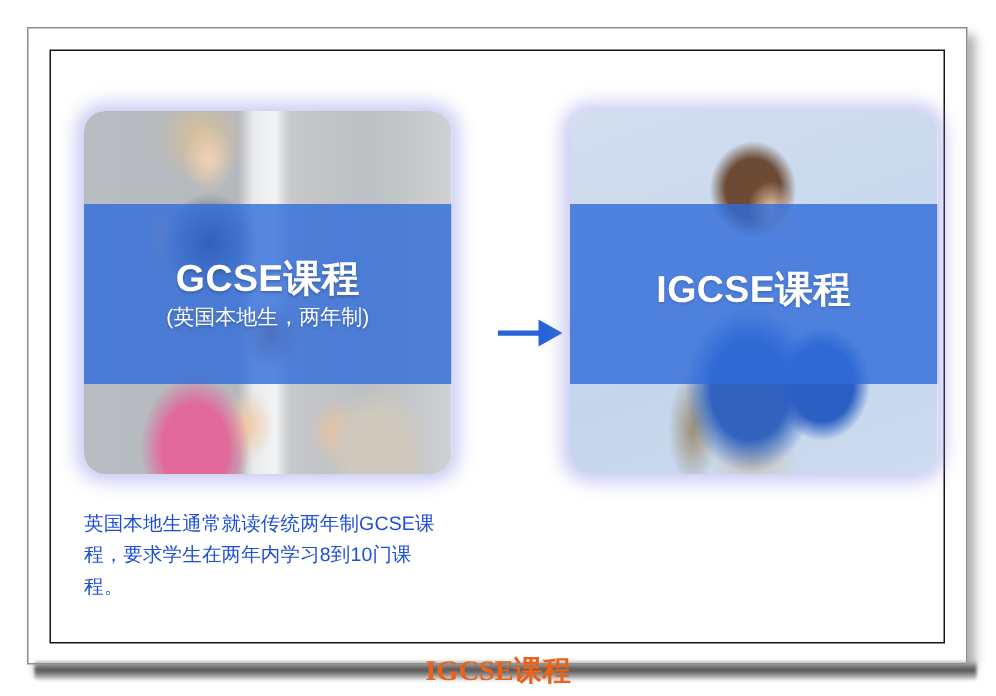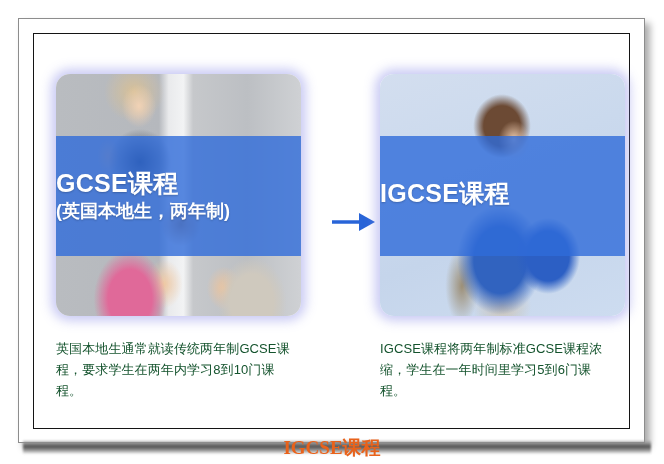--- a/index.html
+++ b/index.html
@@ -121,53 +121,54 @@
   
   .band {
     position: absolute;
     left: 0;
     right: 0;
     top: 62px;
     height: 120px;
     background: rgba(47,107,218,0.80);
     display: flex;
     flex-direction: column;
+    align-items: center;
     justify-content: center;
     color: #ffffff;
     text-shadow: 0 1px 2px rgba(0,0,0,0.22);
   }
   .band-title {
     font-size: 25px;
     font-weight: bold;
     letter-spacing: 0.3px;
     line-height: 1.1;
     margin-bottom: 4px;
   }
   .band-sub {
-    font-size: 18px;
-    font-weight: bold;
+    font-size: 14px;
+    font-weight: normal;
     line-height: 1.1;
   }
 
   
   .arrow {
     position: absolute;
     left: 296px;
     top: 175px;
     width: 48px;
     height: 26px;
   }
 
   
   .desc {
     margin-top: 22px;
     width: 235px;
     font-size: 13px;
     line-height: 1.62;
-    color: #14532d;
+    color: #1d4ed8;
     letter-spacing: 0.1px;
   }
 
   
   .caption-wrap {
     position: absolute;
     left: 0;
     top: 435px;
     width: 664px;
     height: 29px;
@@ -226,21 +227,20 @@
         </svg>
       </div>
 
       <div class="col col-right">
         <div class="card">
           <div class="photo photo-right"></div>
           <div class="band">
             <div class="band-title">IGCSE课程</div>
           </div>
         </div>
-        <div class="desc">IGCSE课程将两年制标准GCSE课程浓缩，学生在一年时间里学习5到6门课程。</div>
       </div>
 
     </div>
   </div>
 </div>
 
 <div class="caption-wrap">
   <div class="caption-shadow"></div>
   <div class="caption-text">IGCSE课程</div>
 </div>

